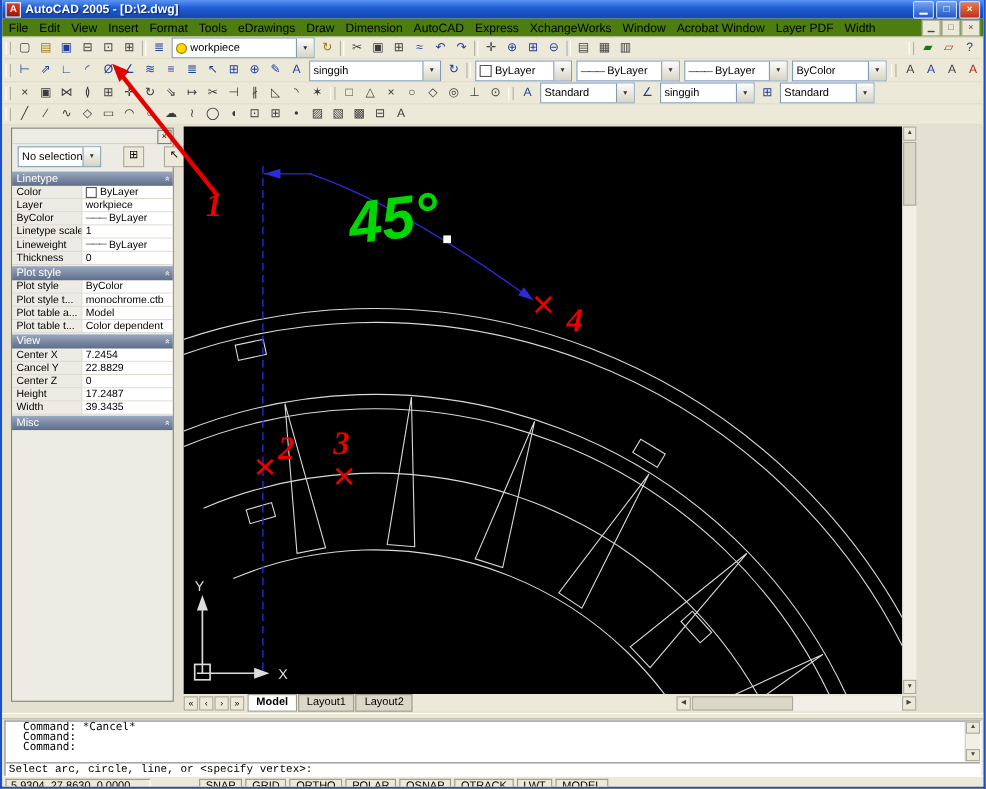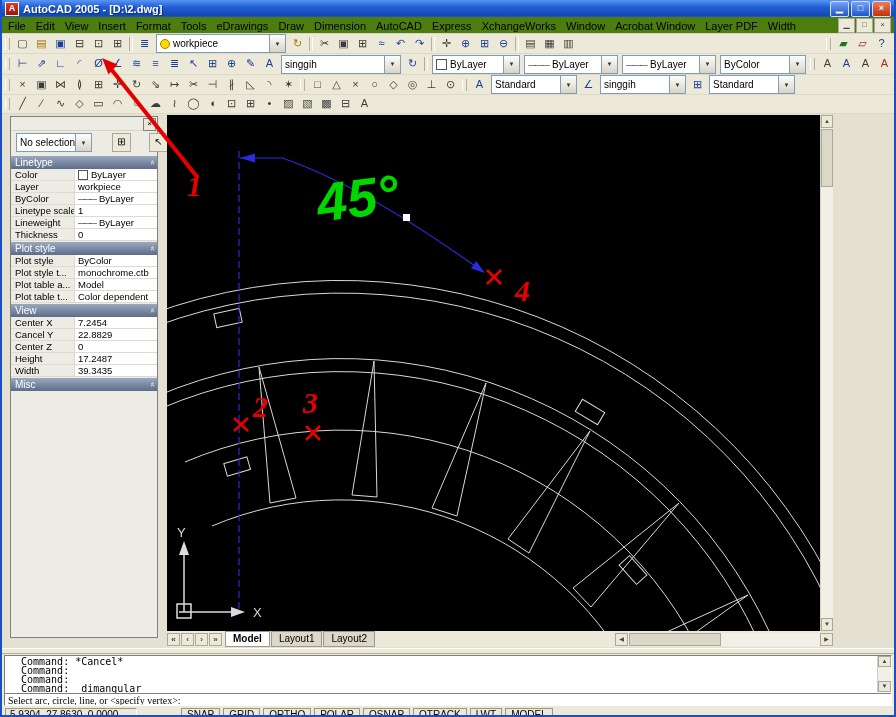--- a/index.html
+++ b/index.html
@@ -87,21 +87,21 @@
   .hthumb{width:92px;background:#dcd8c8;border:1px solid #aca899;margin:0 1px;box-sizing:border-box;}
   .htrack{flex:1;}
   
   .command{height:57px;background:#ece9d8;}
   .cmd-splitter{height:4px;border-top:1px solid #fff;border-bottom:1px solid #b4b0a0;background:#ece9d8;}
   .cmd-box{height:51px;margin:1px 2px 0 2px;background:#fff;border:1px solid;border-color:#808080 #fff #fff #808080;
            position:relative;box-sizing:border-box;overflow:hidden;}
   .cmd-hist{height:36px;overflow:hidden;padding-top:1px;}
   .cmd-line{font-family:"DejaVu Sans Mono",monospace;font-size:10px;line-height:9px;padding-left:16px;white-space:pre;}
   .cmd-prompt-row{height:12px;border-top:1px solid #808080;display:flex;align-items:center;}
-  .cmd-prompt{font-family:Liberation Serif, serif;font-size:10px;padding-left:3px;white-space:pre;}
+  .cmd-prompt{font-family:Liberation Mono, monospace;font-size:10px;padding-left:3px;white-space:pre;}
   .cmd-vscroll{position:absolute;right:0;top:0;width:13px;height:36px;background:#f2f0e6;border-left:1px solid #ccc;
                display:flex;flex-direction:column;}
   .cmd-vscroll .sbtn{height:11px;line-height:9px;}
   
   .statusbar{height:17px;display:flex;align-items:center;background:#ece9d8;border-top:1px solid #fff;
              font-size:10px;padding:0 3px;}
   .coords{width:126px;height:12px;border:1px solid;border-color:#9a9684 #fff #fff #9a9684;
           line-height:11px;padding-left:4px;flex:none;}
   .status-toggles{display:flex;gap:3px;margin-left:44px;}
   .stbtn{height:12px;border:1px solid #9a9684;padding:0 5px;line-height:11px;background:#ece9d8;}
@@ -547,21 +547,20 @@
     </div>
   </div>
 
   <div class="command">
     <div class="cmd-splitter"></div>
     <div class="cmd-box">
       <div class="cmd-hist" id="cmd-history">
           <div class="cmd-line">Command: *Cancel*</div>
           <div class="cmd-line">Command:</div>
           <div class="cmd-line">Command:</div>
-          <div class="cmd-line">Command: _dimangular</div>
         </div>
       <div class="cmd-vscroll">
         <span class="sbtn">▲</span>
         <span class="strack"></span>
         <span class="sbtn">▼</span>
       </div>
       <div class="cmd-prompt-row">
         <span class="cmd-prompt">Select arc, circle, line, or &lt;specify vertex&gt;:</span>
       </div>
     </div>

